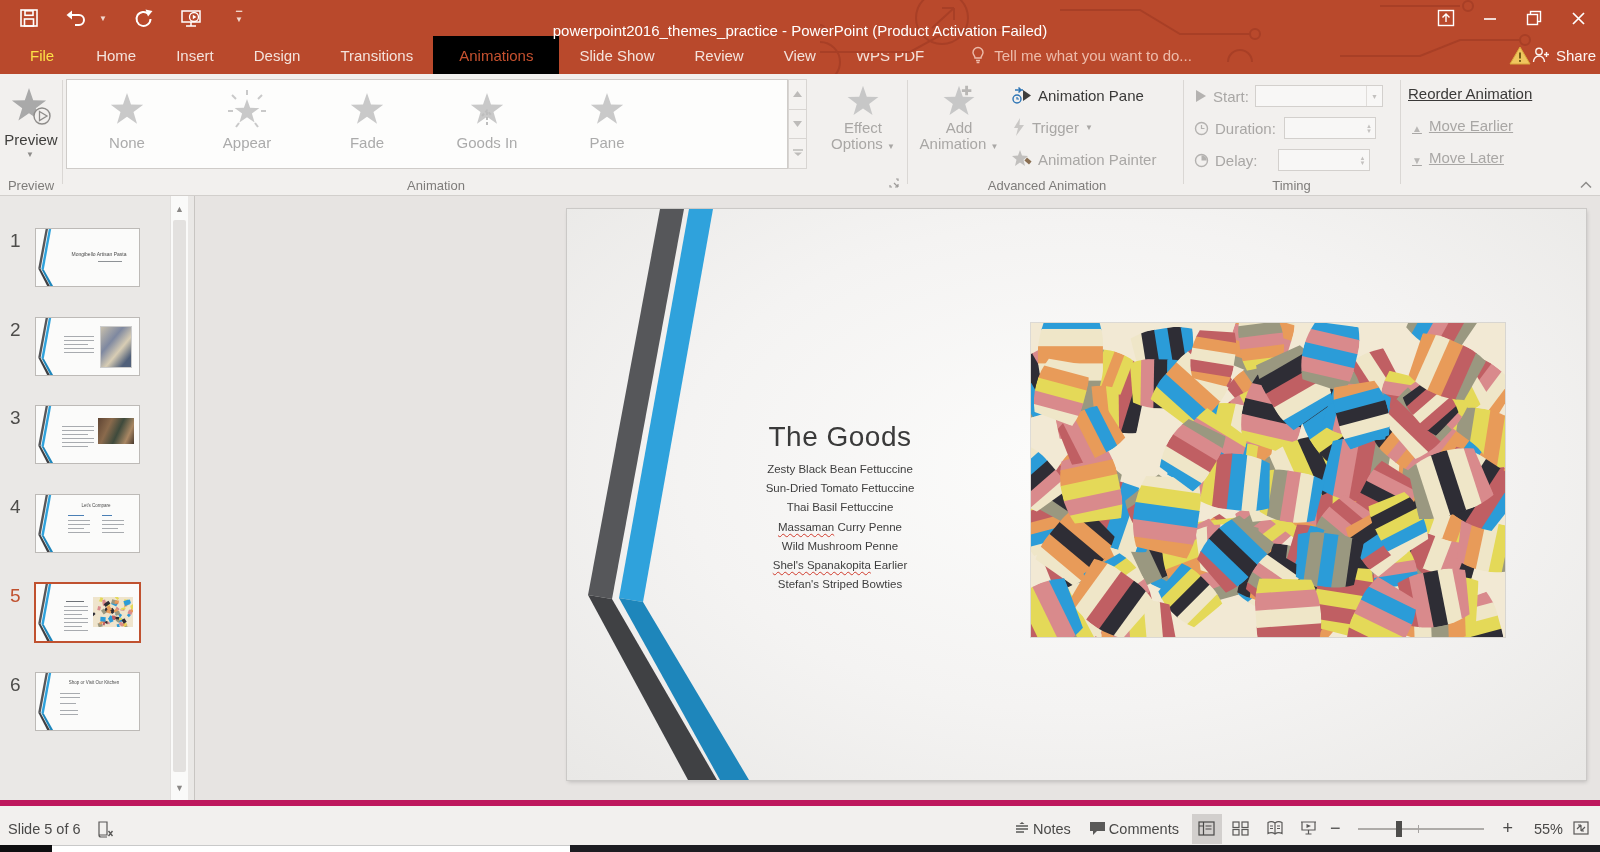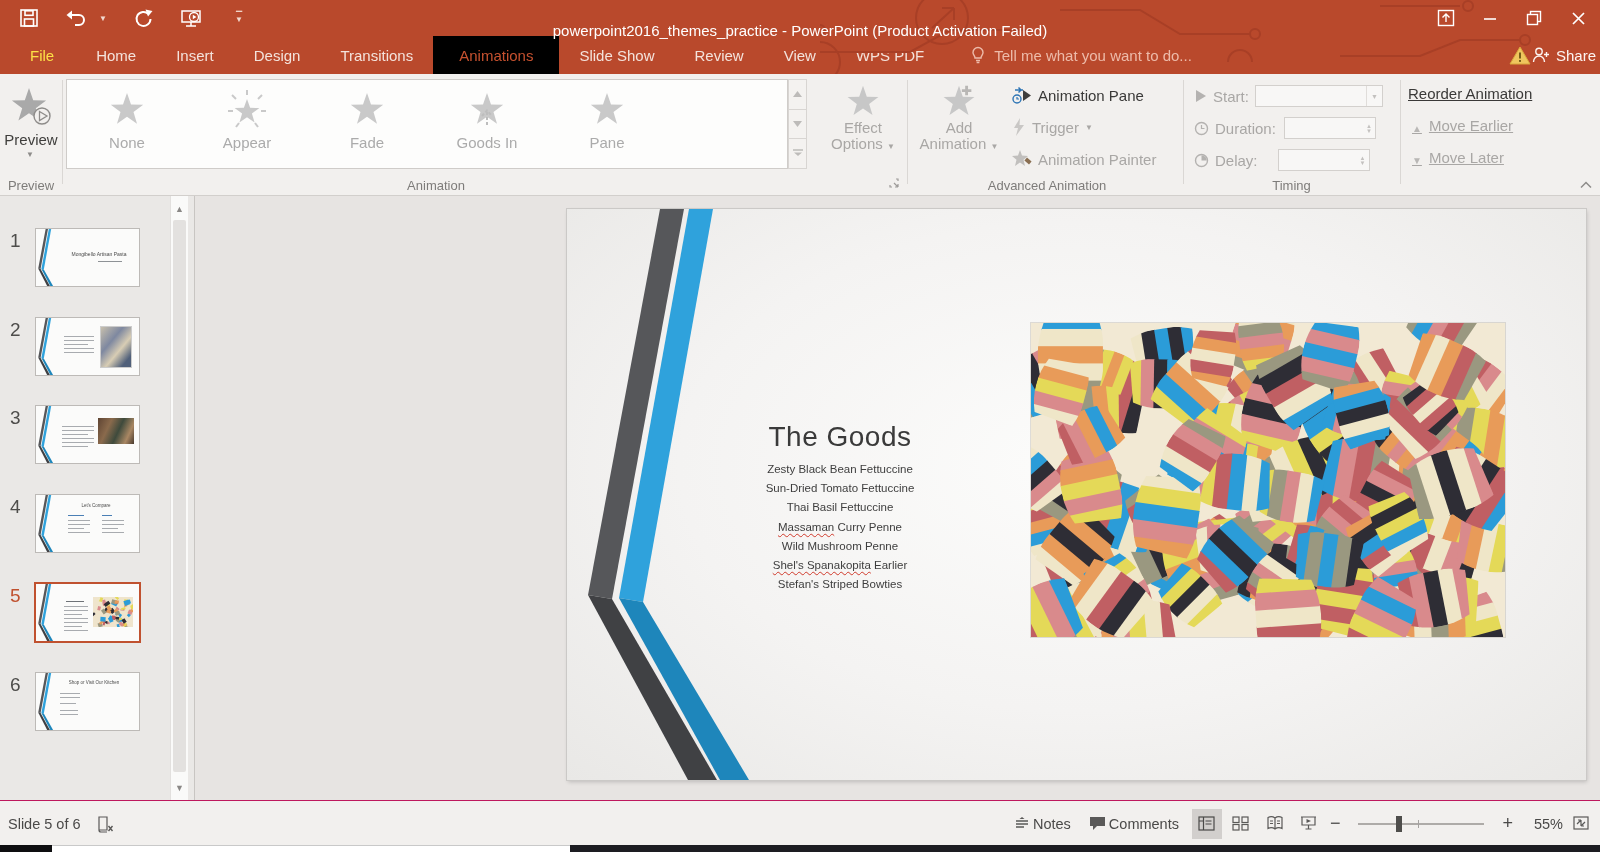--- a/index.html
+++ b/index.html
@@ -74,21 +74,21 @@
            background:radial-gradient(ellipse at 50% 45%, #FCFCFB 0%, #F4F3F2 55%, #E9E8E6 100%);
            box-shadow:0 0 0 1px #CBC9C7, 1px 2px 4px rgba(0,0,0,0.18); }
   .stripes { position:absolute; left:0; top:0; width:1019px; height:571px; }
   .slide-title { position:absolute; left:123px; top:212px; width:300px; text-align:center; font-size:28px; color:#3A3A3A; letter-spacing:0.5px; }
   .slide-list { position:absolute; left:123px; top:251px; width:300px; text-align:center; }
   .slide-list div { font-size:11.5px; color:#3E3E3E; line-height:19.2px; }
   .sq { text-decoration:underline; text-decoration-style:wavy; text-decoration-color:#D03A2B; text-decoration-thickness:1px; text-underline-offset:2px; }
   .pasta-img { position:absolute; left:464px; top:114px; width:474px; height:314px; box-shadow:0 0 0 1px rgba(180,175,165,.4); }
 
   
-  .statusbar { position:absolute; left:0; top:800px; width:1600px; height:45px; background:#F2F0EE; border-top:1px solid #be185d; z-index:4; }
+  .statusbar { position:absolute; left:0; top:800px; width:1600px; height:45px; background:#F2F0EE; border-top:6px solid #be185d; z-index:4; }
   .sb-left { position:absolute; left:8px; top:0; height:45px; display:flex; align-items:center; gap:16px; font-size:14.5px; color:#4A4948; }
   .sb-right { position:absolute; right:8px; top:0; height:45px; display:flex; align-items:center; color:#4A4948; font-size:14.5px; }
   .sb-btn { display:flex; align-items:center; gap:3px; padding:5px 9px; }
   .sb-view { width:30px; height:30px; display:flex; align-items:center; justify-content:center; margin-left:4px; }
   .sb-view.active { background:#D2CFCD; }
   .zoomtrack { position:relative; width:126px; height:2px; background:#AEABA8; margin:0 12px; }
   .zoomtick { position:absolute; left:60px; top:-3px; width:1px; height:8px; background:#A5A2A0; }
   .zoomthumb { position:absolute; left:38px; top:-7px; width:6px; height:16px; background:#4E4D4B; }
   .zoompct { width:44px; text-align:right; margin-right:10px; }
 

